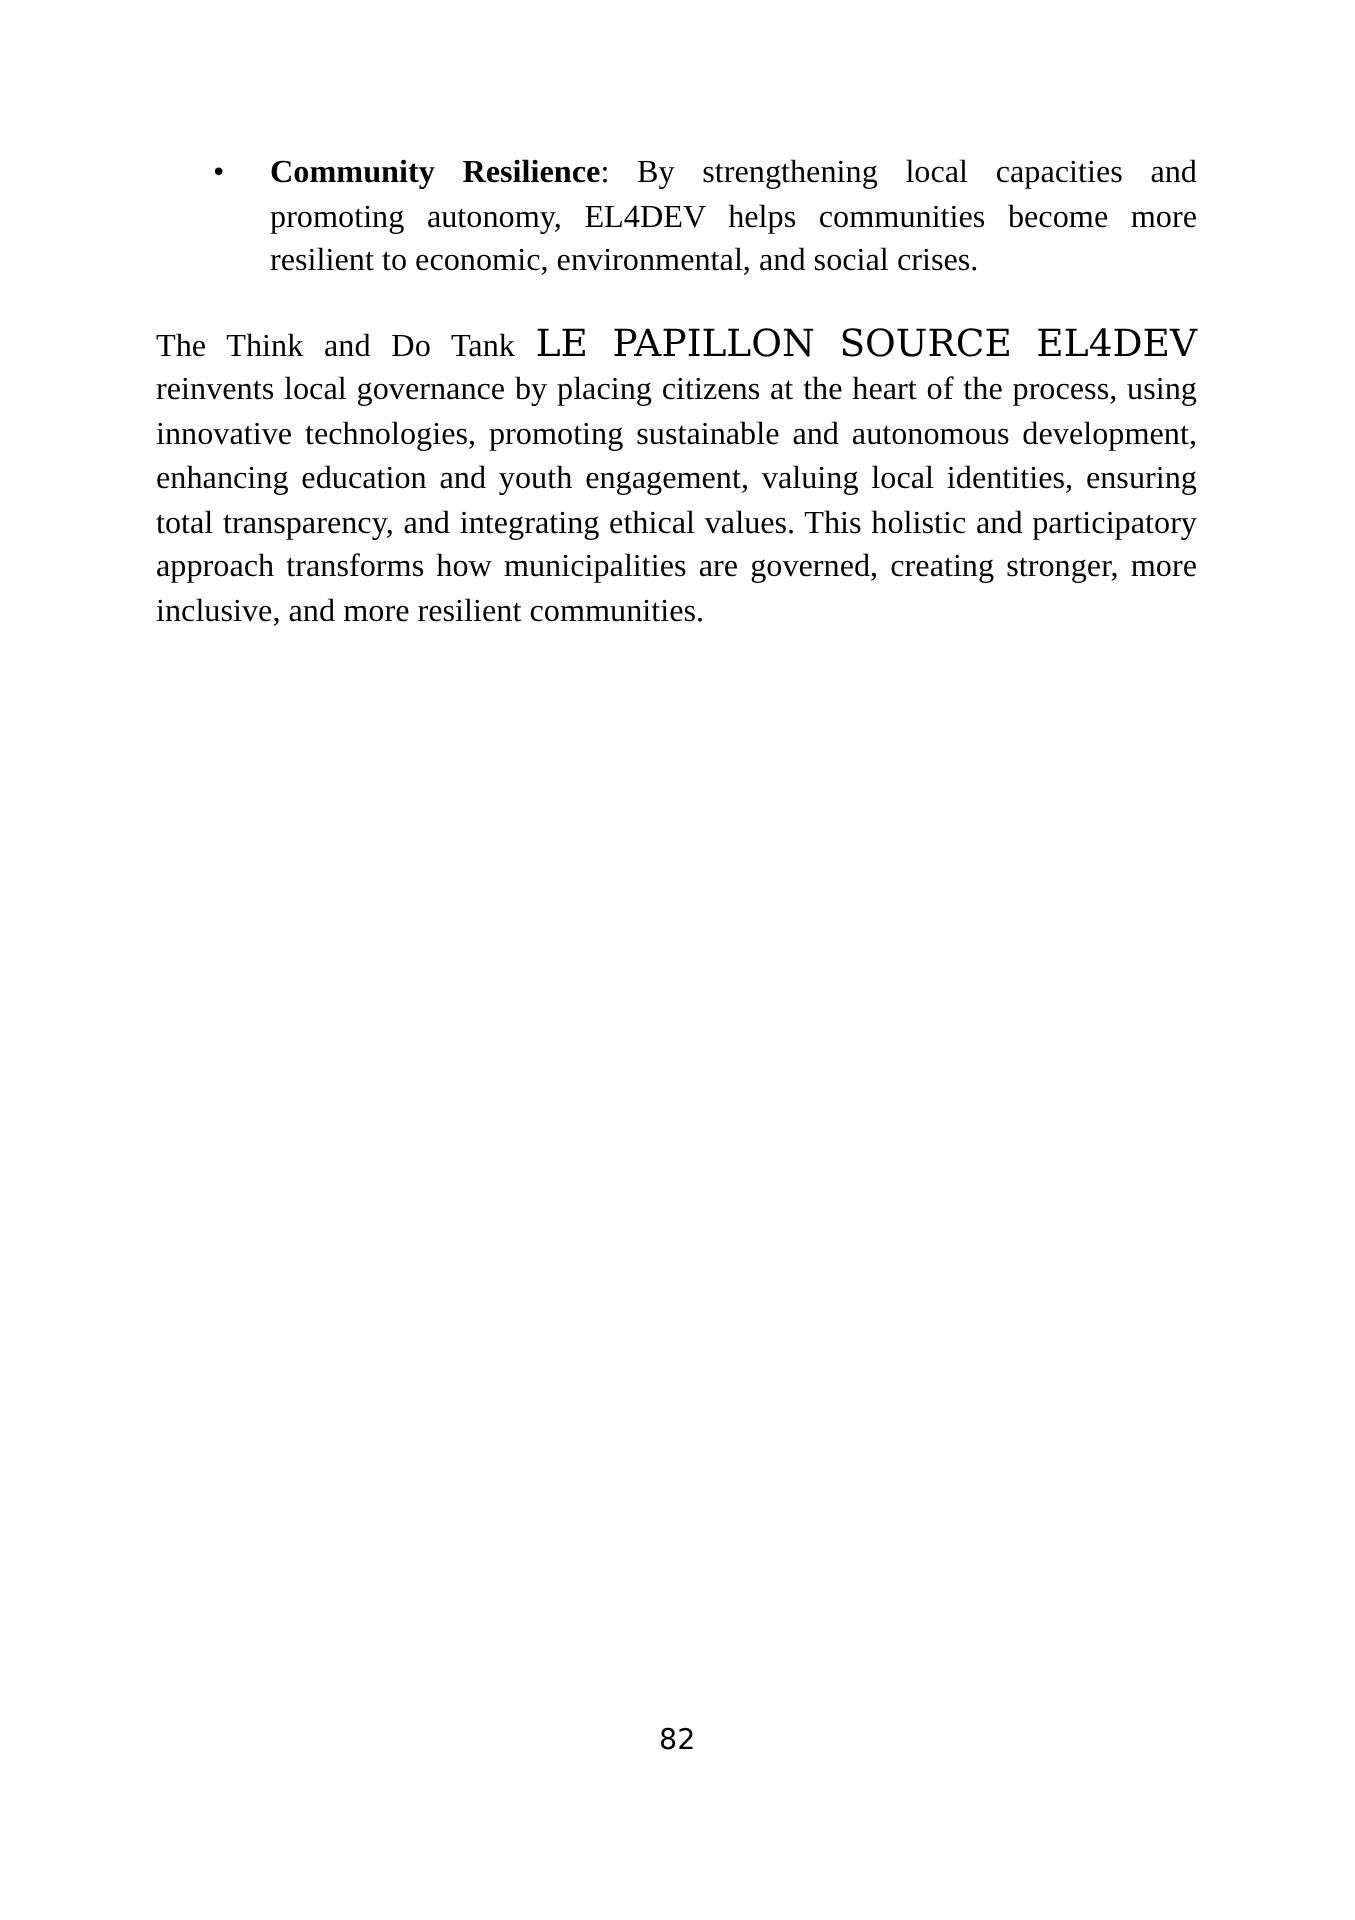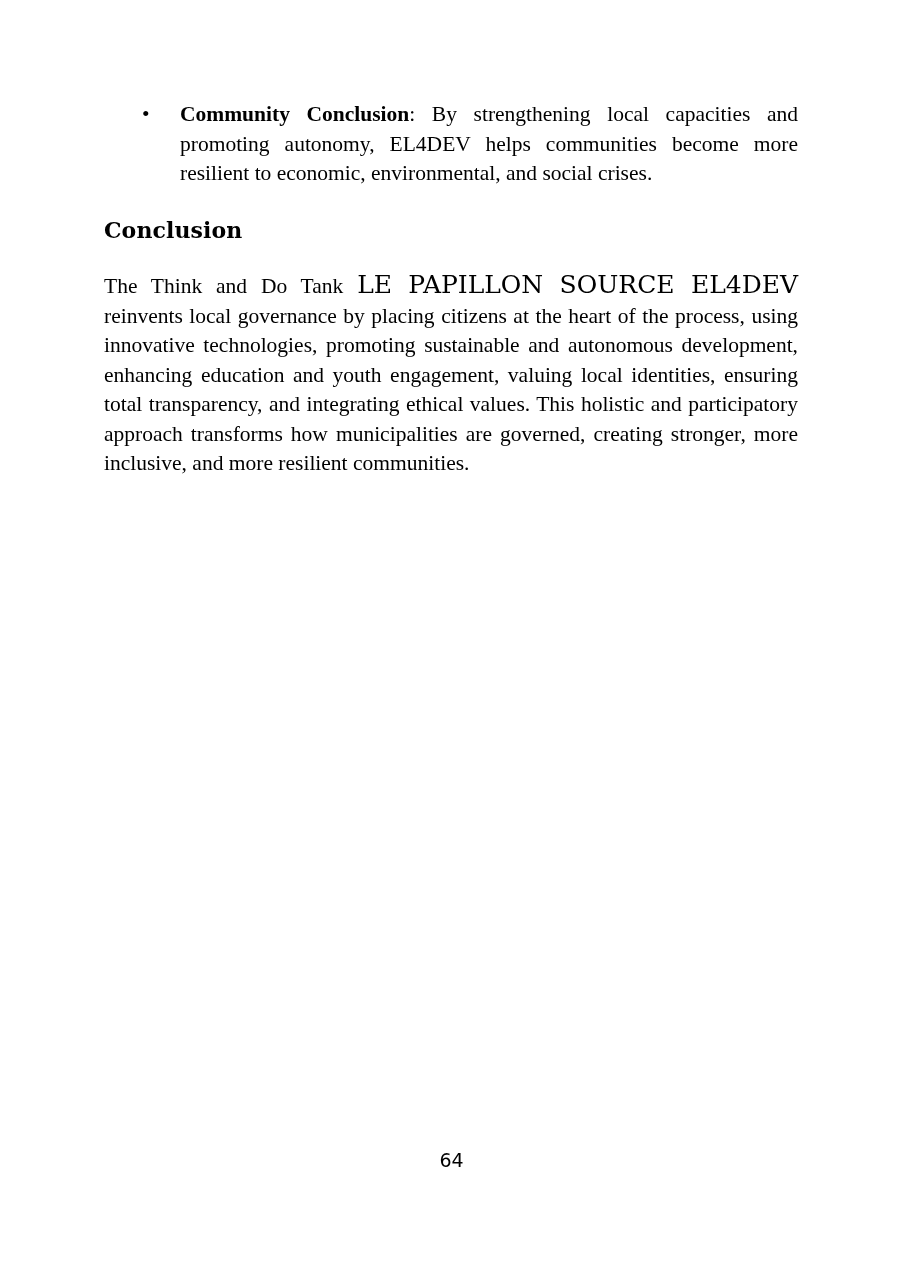--- a/index.html
+++ b/index.html
@@ -102,27 +102,26 @@
 </style>
 </head>
 <body>
 
 <div class="page">
 
   <div class="content">
 
     <ul class="bullet-list">
       <li class="bullet-item">
-        <span class="bullet-marker">•</span><span class="bullet-term">Community Conclusion</span><span>:</span><span> By strengthening local capacities and promoting autonomy, EL4DEV helps communities become more resilient to economic, environmental, and social crises.</span>
+        <span class="bullet-marker">•</span><span class="bullet-term">Community Resilience</span><span>:</span><span> By strengthening local capacities and promoting autonomy, EL4DEV helps communities become more resilient to economic, environmental, and social crises.</span>
       </li>
     </ul>
 
-    <h2 class="section-heading">Conclusion</h2>
 
     <p class="body-paragraph">
       <span>The Think and Do Tank </span><span class="org-name">LE PAPILLON SOURCE EL4DEV</span><span> reinvents local governance by placing citizens at the heart of the process, using innovative technologies, promoting sustainable and autonomous development, enhancing education and youth engagement, valuing local identities, ensuring total transparency, and integrating ethical values. This holistic and participatory approach transforms how municipalities are governed, creating stronger, more inclusive, and more resilient communities.</span>
     </p>
 
   </div>
 
-  <div class="page-number">64</div>
+  <div class="page-number">82</div>
 
 </div>
 
 </body></html>

